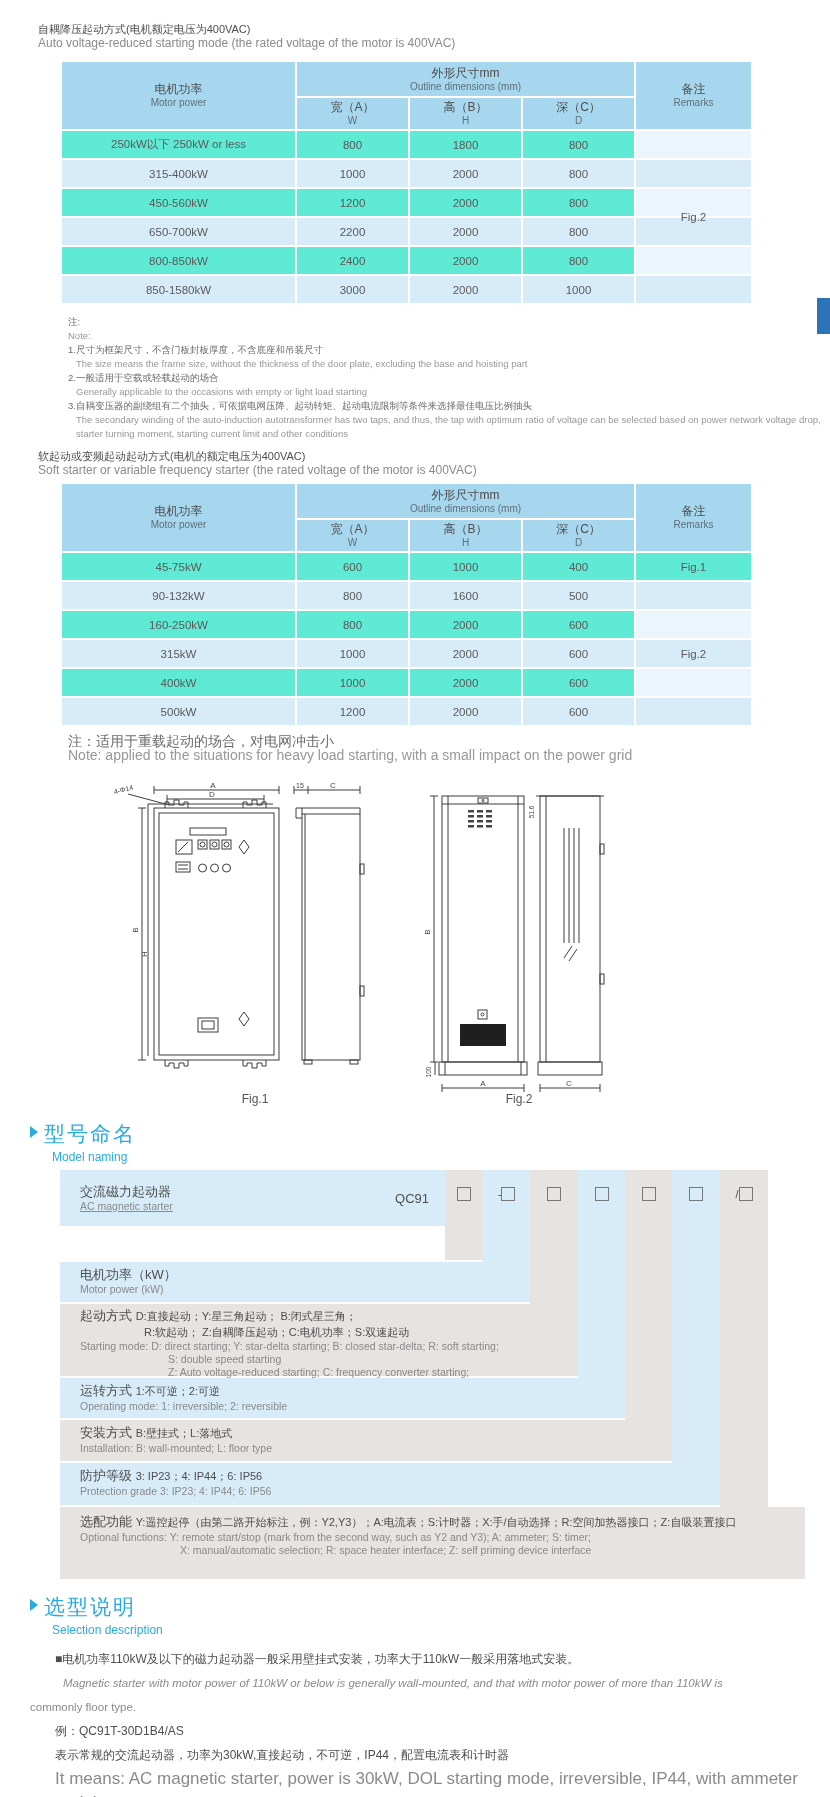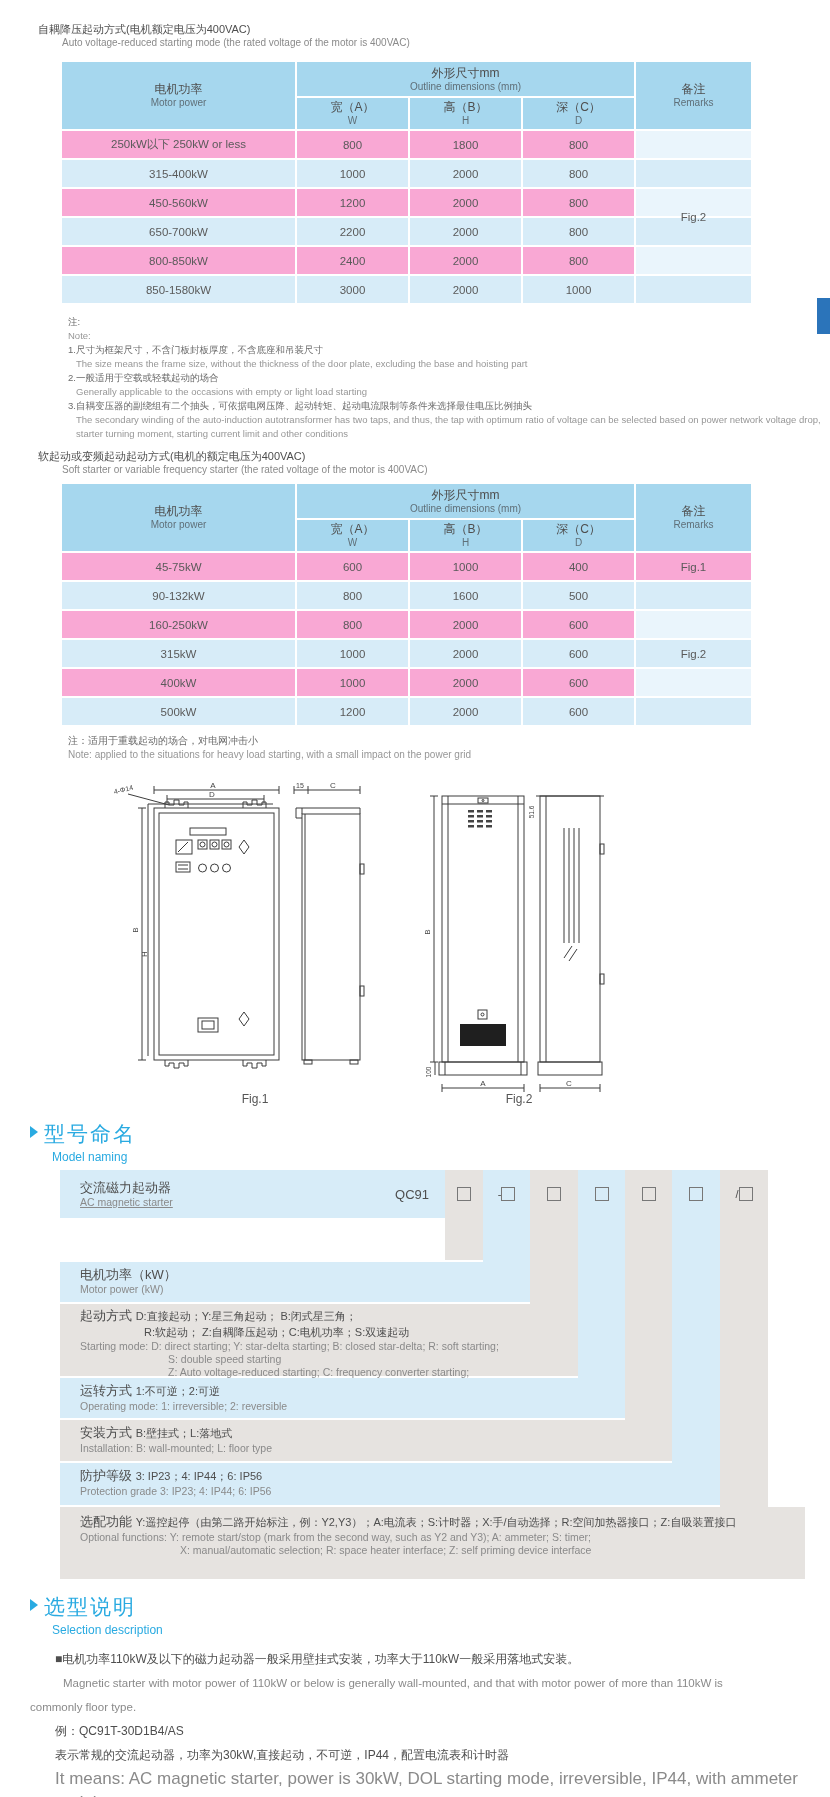--- a/index.html
+++ b/index.html
@@ -2,44 +2,44 @@
 <html><head>
 <meta charset="utf-8">
 <style>
   html,body{margin:0;padding:0;}
   body{width:830px;height:1797px;background:#fff;position:relative;overflow:hidden;
        font-family:"Liberation Sans","DejaVu Sans",sans-serif;color:#4e4e4e;}
 
   
   .tbl-title{margin:22px 0 0 38px;line-height:14px;}
   .tbl-title .t-zh{font-size:11px;color:#4e4e4e;}
-  .tbl-title .t-en{font-size:10px;color:#8a8a8a;margin-left:24px;}
+  .tbl-title .t-en{font-size:12px;color:#8a8a8a;}
   .tbl-title.second{margin-top:8px;}
 
   
   table.dim-table{border-collapse:separate;border-spacing:2px;margin:10px 0 0 60px;table-layout:fixed;}
   table.dim-table td{padding:0;text-align:center;vertical-align:middle;}
   td.hd{background:#a6d7ee;}
   td.hd .h-zh{font-size:12px;color:#4e4e4e;line-height:15px;}
   td.hd .h-en{font-size:10px;color:#5f6f78;line-height:12px;}
   tr.hrow1 td{height:34px;}
   tr.hrow2 td{height:31px;}
   tr.drow td{height:27px;font-size:11.5px;color:#5a5a5a;}
-  td.ra{background:#f9a8d4;}
+  td.ra{background:#5eead4;}
   td.rb{background:#d7ecf8;}
   td.remark-stripe-6{background:repeating-linear-gradient(to bottom,
       #eaf5fc 0 27px,#ffffff 27px 29px,#d7ecf8 29px 56px,#ffffff 56px 58px);}
   td.remark-stripe-5{background:repeating-linear-gradient(to bottom,
       #d7ecf8 0 27px,#ffffff 27px 29px,#eaf5fc 29px 56px,#ffffff 56px 58px);}
 
   
   .notes{margin:10px 0 0 68px;font-size:9.5px;line-height:14px;}
   .notes .n-zh{color:#6b6b6b;}
   .notes .n-en{color:#979797;padding-left:8px;}
-  .note2{margin:7px 0 0 68px;font-size:10px;line-height:14px;}
+  .note2{margin:7px 0 0 68px;font-size:14px;line-height:14px;}
 
   
   .fig-area{position:relative;height:352px;}
   .fig-svg{position:absolute;left:112px;top:16px;}
   .fig-caption{position:absolute;top:330px;font-size:12px;color:#555;transform:translateX(-50%);}
   .cap1{left:255px;} .cap2{left:519px;}
 
   
   .sec-head{margin:6px 0 0 30px;}
   .sec-head.sel{margin-top:14px;}
@@ -48,38 +48,38 @@
   .sec-head .s-zh{font-size:21px;color:#29aae1;letter-spacing:2px;vertical-align:middle;}
   .sec-head .s-en{font-size:12px;color:#29aae1;margin:2px 0 0 22px;}
 
   
   .mn{position:relative;width:750px;height:409px;margin:6px 0 0 60px;}
   .mn .strip{position:absolute;top:0;}
   .mn .c-blue{background:#d7ecf8;}
   .mn .c-gray{background:#e6e3e0;}
   .mn .box-wrap{height:48px;display:flex;align-items:center;justify-content:center;font-size:11px;color:#4e4e4e;}
   .mn .sq{display:inline-block;width:12px;height:12px;border:1px solid #777;}
-  .mn .hdr{position:absolute;left:0;top:0;width:385px;height:48px;background:#d7ecf8;
+  .mn .hdr{position:absolute;left:0;top:0;width:385px;height:56px;background:#d7ecf8;
       display:flex;align-items:center;justify-content:space-between;}
   .mn .hdr .prod{padding-left:20px;}
   .mn .hdr .prod .p-zh{font-size:13px;line-height:16px;}
   .mn .hdr .prod .p-en{font-size:10.5px;line-height:13px;color:#8a8a8a;text-decoration:underline;}
   .mn .hdr .code{font-size:13px;color:#4e4e4e;padding-right:16px;}
   .mn .mrow{position:absolute;left:0;padding:4px 0 0 20px;box-sizing:border-box;}
   .mn .mrow .l-zh{font-size:13px;line-height:17px;}
   .mn .mrow .l-rest{font-size:11px;}
   .mn .mrow .l-en{font-size:10.5px;line-height:13px;color:#8a8a8a;}
   .mn .cont-zh{padding-left:64px;font-size:11px;line-height:15px;color:#4e4e4e;}
   .mn .cont-en{padding-left:88px;}
   .mn .cont-en7{padding-left:100px;}
 
   
   .sel-text{margin:10px 0 0 0;font-size:12px;line-height:24px;}
   .sel-text .bullet-line{margin-left:55px;color:#4e4e4e;}
-  .sel-text .en-a{margin-left:30px;text-indent:33px;color:#8a8a8a;font-size:11.5px;}
+  .sel-text .en-a{margin-left:30px;text-indent:33px;color:#8a8a8a;font-size:11.5px;font-style:italic;}
   .sel-text .en-b{margin-left:30px;color:#8a8a8a;font-size:11.5px;}
   .sel-text .ex{margin-left:55px;color:#4e4e4e;}
   .sel-text .ex-zh{margin-left:55px;color:#4e4e4e;}
   .sel-text .ex-en{margin-left:55px;color:#8a8a8a;font-size:17px;}
 
   
   .edge-tab{position:absolute;right:0;top:298px;width:13px;height:36px;background:#2b74ba;}
 
   svg text{font-family:"Liberation Sans","DejaVu Sans",sans-serif;fill:#444;}
 </style>

